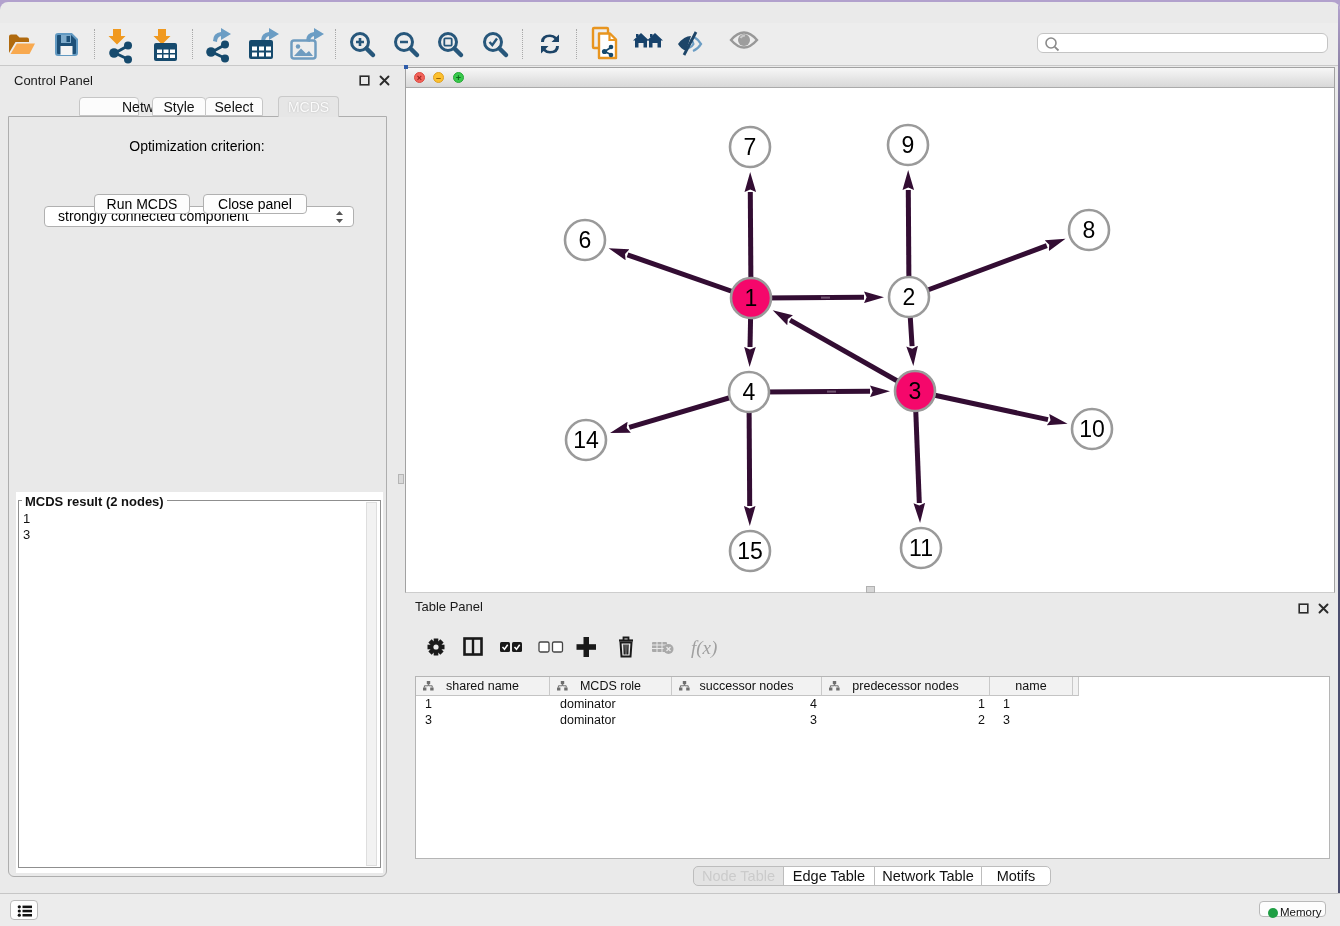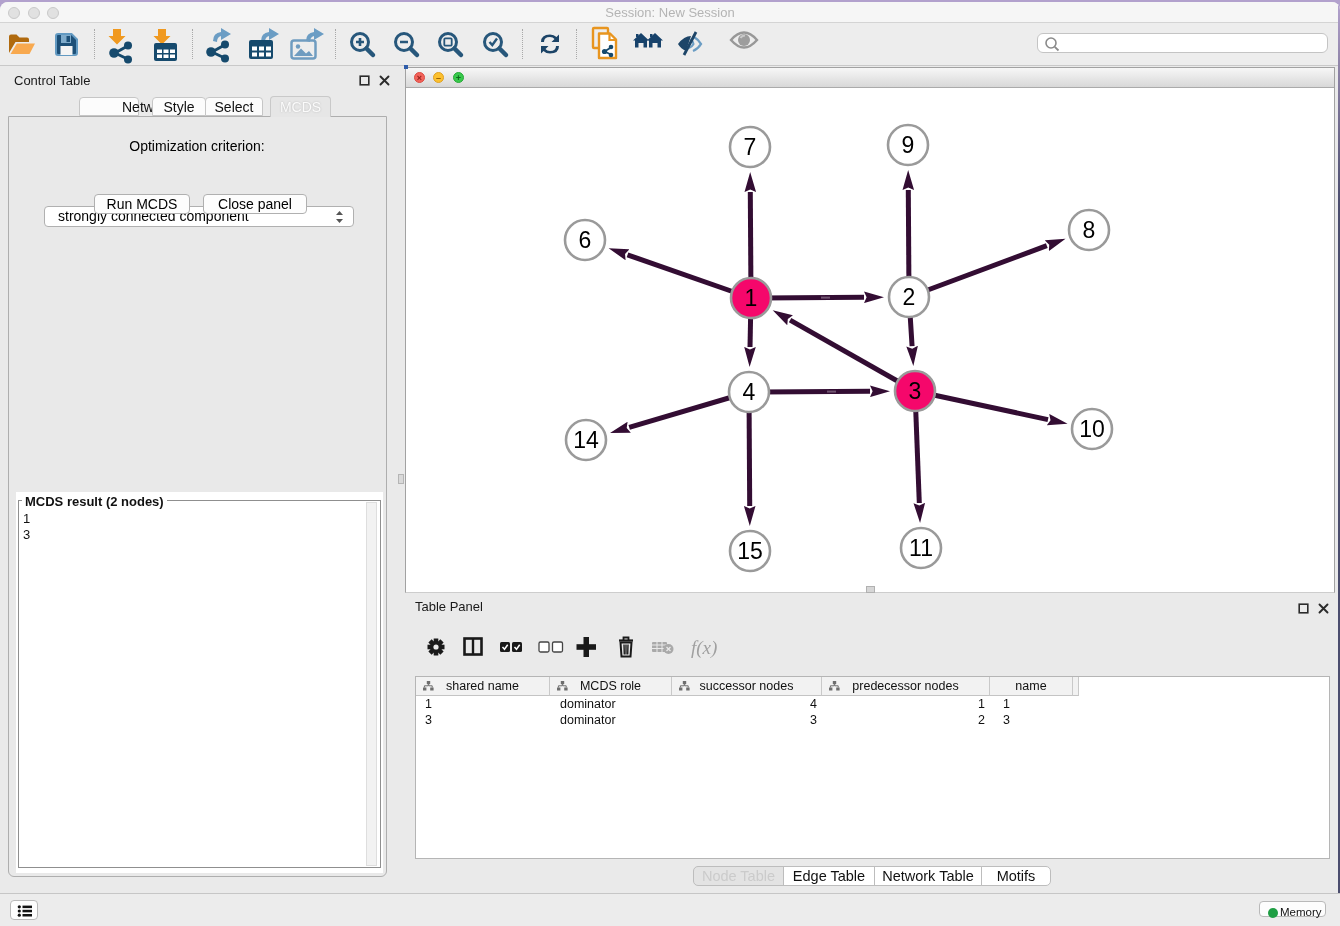--- a/index.html
+++ b/index.html
@@ -42,26 +42,20 @@
 .td { position:absolute; top:1px; }
 .num { text-align:right; }
 .btab { position:absolute; top:864px; height:20px; background:#fff; border:1px solid #bdbdbd; font-size:14.5px; color:#111; text-align:center; line-height:18px; }
 
 #statusbar { left:0; top:891px; width:1340px; height:33px; background:#ececec; border-top:1px solid #c6c6c6; }
 .sbtn { position:absolute; background:#fdfdfd; border:1px solid #b9b9b9; border-radius:4px; }
 </style>
 </head>
 <body>
 <div id="win">
-  <div class="abs" id="titlebar">
-    <div class="tl" style="left:8px"></div>
-    <div class="tl" style="left:28px"></div>
-    <div class="tl" style="left:47px"></div>
-    <div id="wintitle">Session: New Session</div>
-  </div>
   <div class="abs" id="toolbar">
     <svg width="780" height="42" style="position:absolute;left:0;top:0" viewBox="0 0 780 42">
 
       <g transform="translate(8,10)">
         <path d="M1,20 L1,3.5 Q1,1.5 3,1.5 L8.5,1.5 L11.5,4.5 L19,4.5 Q21,4.5 21,6.5 L21,9 L7.5,9 Z" fill="#b06a0e"></path>
         <path d="M2.5,21 L8.8,10.5 L27,10.5 L21.5,21 Z" fill="#f8a94f"></path>
       </g>
 
       <g transform="translate(55,10)">
         <path d="M1,3 Q1,1 3,1 L16.5,1 L22,6.5 L22,20 Q22,22 20,22 L3,22 Q1,22 1,20 Z" fill="#1d5078" stroke="#639ac2" stroke-width="2"></path>
@@ -201,30 +195,30 @@
     <div class="sep" style="left:335px"></div>
     <div class="sep" style="left:522px"></div>
     <div class="sep" style="left:576px"></div>
     <div id="searchbox">
         <svg width="22" height="18" style="position:absolute;left:5px;top:1px" viewBox="0 0 22 18">
       <circle cx="8" cy="8" r="5" fill="none" stroke="#8a8a8a" stroke-width="1.6"></circle>
       <line x1="11.8" y1="11.8" x2="15.5" y2="15.5" stroke="#8a8a8a" stroke-width="1.8"></line>
     </svg>
       </div>
   </div>
-  <div class="abs" id="cptitle">Control Table</div>
+  <div class="abs" id="cptitle">Control Panel</div>
   <svg class="abs" style="left:359px;top:73px" width="32" height="12" viewBox="0 0 32 12">
     <rect x="1.2" y="1.2" width="8.6" height="8.6" fill="none" stroke="#2b2b2b" stroke-width="1.6"></rect>
     <path d="M21.5,1.5 L29.5,9.5 M29.5,1.5 L21.5,9.5" stroke="#2b2b2b" stroke-width="1.9" stroke-linecap="round"></path>
   </svg>
   <div class="abs" id="cpbox"></div>
   <div class="tab" style="left:79px; width:60px;padding-left:42px;">Network</div>
   <div class="tab" style="left:152px; width:54px;">Style</div>
   <div class="tab" style="left:205px; width:58px;">Select</div>
-  <div class="tab" id="tabmcds" style="left:270px; width:61px;">MCDS</div>
+  <div class="tab" id="tabmcds" style="left:278px; width:61px;">MCDS</div>
   <div class="abs" id="optlabel">Optimization criterion:</div>
   <div class="abs" id="dropdown">strongly connected component<svg width="11" height="14" style="position:absolute;right:8px;top:3px" viewBox="0 0 11 14">
     <path d="M2,5 L5.5,1 L9,5 Z M2,9 L5.5,13 L9,9 Z" fill="#555"></path>
   </svg></div>
   <div class="btn" style="left:94px; width:96px;">Run MCDS</div>
   <div class="btn" style="left:203px; width:104px;">Close panel</div>
   <div class="abs" id="resultwhite"></div>
   <div class="abs" id="resultborder"></div>
   <div class="abs" id="resultlegend">MCDS result (2 nodes)</div>
   <div class="abs" id="resultvals">1<br>3</div>

